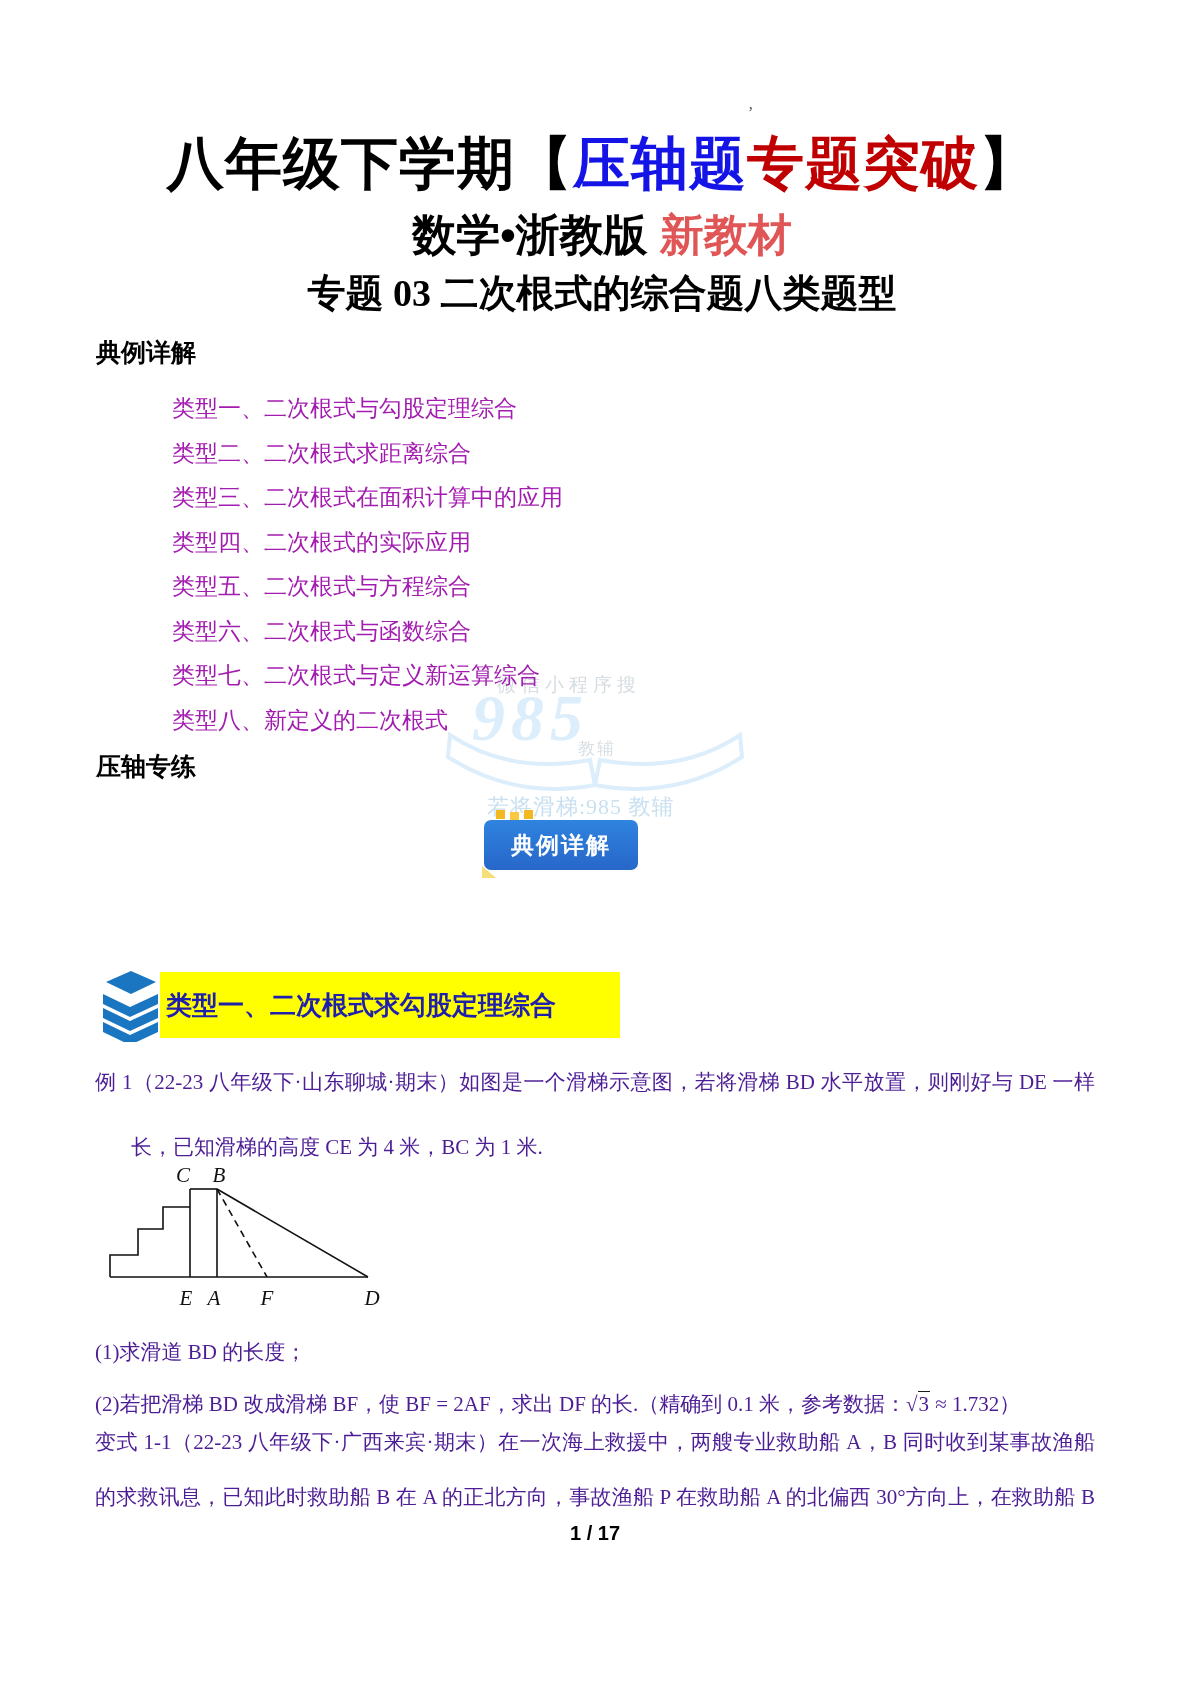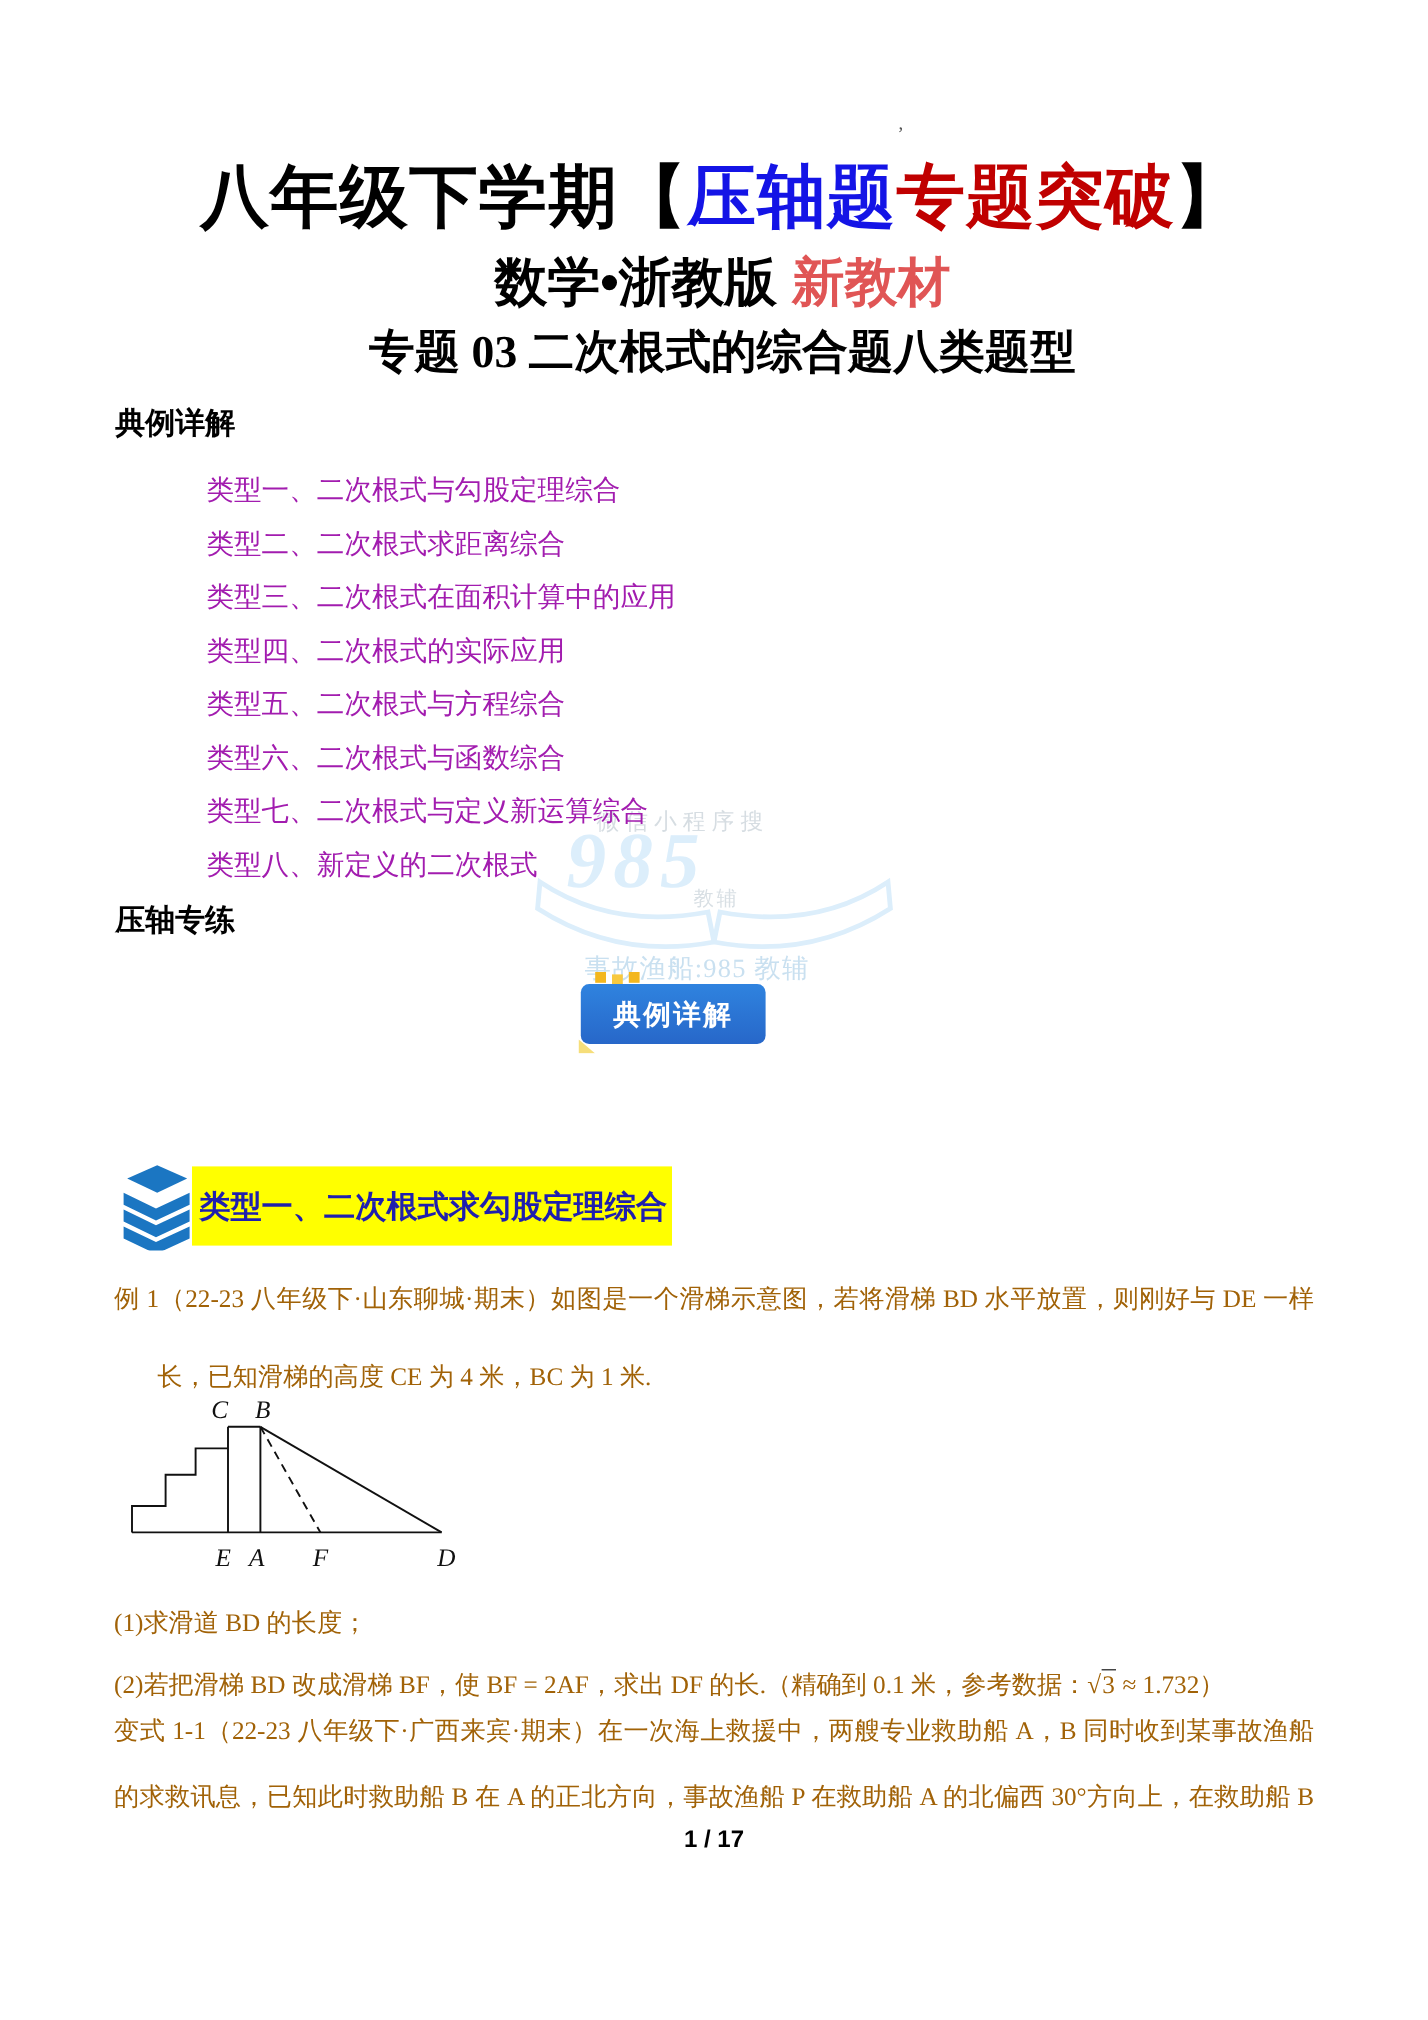--- a/index.html
+++ b/index.html
@@ -47,26 +47,26 @@
   .badge-box { position:absolute; left:4px; top:10px; width:154px; height:50px;
                background:linear-gradient(180deg,#2f83df 0%,#2767c9 100%);
                border-radius:7px; display:flex; align-items:center; justify-content:center; }
   .badge-box span { color:#ffffff; font-size:23px; font-weight:bold;
                     font-family:"Liberation Sans", sans-serif; letter-spacing:2px; }
   .badge-tri { position:absolute; left:2px; top:56px; width:14px; height:12px;
                background:#f6de7a; clip-path:polygon(0 0, 100% 100%, 0 100%); }
   
   .type1-row { position:absolute; left:98px; top:962px; height:78px; z-index:1; }
   .books-icon { position:absolute; left:0; top:0; }
-  .type1-banner { position:absolute; left:62px; top:10px; width:400px; height:66px;
+  .type1-banner { position:absolute; left:62px; top:10px; width:460px; height:66px;
                   background:#ffff00; display:flex; align-items:center; }
   .type1-banner span { color:#1f1fae; font-size:26px; font-weight:bold;
                        font-family:"Liberation Sans", sans-serif; padding-left:6px; }
   
-  .bodyline { position:absolute; left:95px; width:1000px; font-size:21px; color:#a16207;
+  .bodyline { position:absolute; left:95px; width:1000px; font-size:21px; color:#4c1d95;
               z-index:1; font-family:"Liberation Serif", serif; }
   .fill { text-align:justify; text-align-last:justify; }
   .p1-l1 { top:1068px; }
   .p1-l2 { top:1133px;margin-left:36px; }
   .q1 { top:1338px; }
   .q2 { top:1390px; }
   .v-l1 { top:1428px; }
   .v-l2 { top:1483px; }
   .sqrt { white-space:nowrap; }
   .sqrt-num { border-top:1.6px solid #1a1a1a; padding:0 1px; }
@@ -84,21 +84,21 @@
 
 <div id="page">
 
   <div class="wm wm-line1">微信小程序搜</div>
   <div class="wm wm-985">985</div>
   <div class="wm wm-jiaofu">教辅</div>
   <svg class="wm wm-book" width="310" height="90" viewBox="0 0 310 90">
     <path d="M10 30 Q70 70 150 55 L155 80 Q75 95 8 52 Z" fill="none" stroke="#dceefb" stroke-width="4"></path>
     <path d="M300 30 Q240 70 160 55 L155 80 Q235 95 302 52 Z" fill="none" stroke="#dceefb" stroke-width="4"></path>
   </svg>
-  <div class="wm wm-line2">事故渔船:985 教辅</div>
+  <div class="wm wm-line2">若将滑梯:985 教辅</div>
 
   <span class="stray">’</span>
 
   <div class="title-row t1">
     <span>八年级下学期【</span><span class="blue">压轴题</span><span class="red">专题突破</span><span>】</span>
   </div>
   <div class="title-row t2">
     <span>数学•浙教版 </span><span class="red">新教材</span>
   </div>
   <div class="title-row t3">专题 03 二次根式的综合题八类题型</div>

